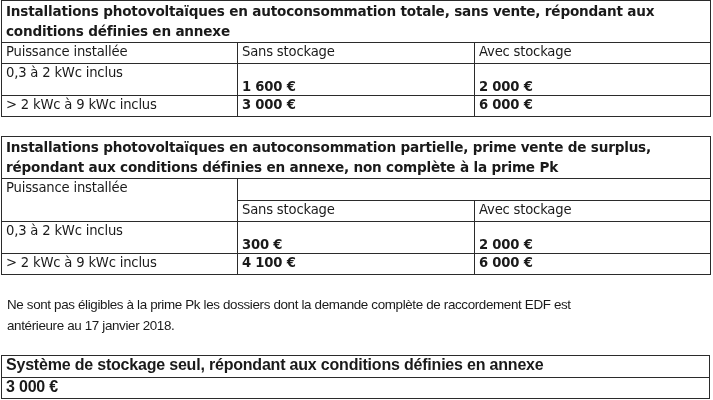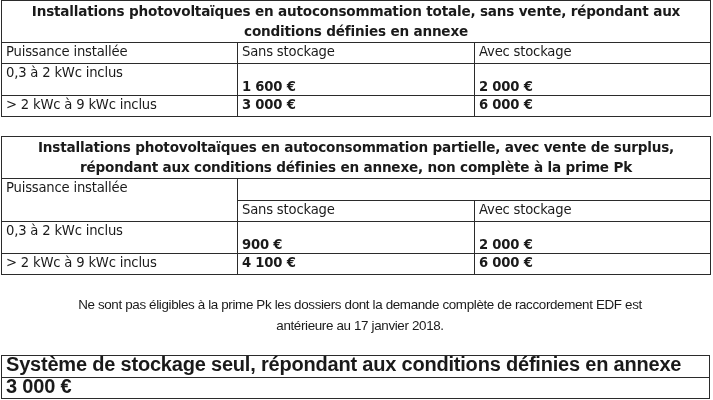--- a/index.html
+++ b/index.html
@@ -10,36 +10,35 @@
   table {
     position: absolute; left: 1px; width: 709px;
     border-collapse: collapse; table-layout: fixed;
     font-size: 13.2px; letter-spacing: -0.2px;
   }
   td {
     border: 1.4px solid #2b2b2b; padding: 0 4px; vertical-align: top;
     line-height: 17px; white-space: nowrap; overflow: hidden;
   }
   .title {
-    font-weight: bold; text-align: center; font-size: 13.6px;
+    font-weight: bold; font-size: 13.6px;
     line-height: 19.5px; padding-top: 1px;
   }
   .center { text-align: left; }
   .bold { font-weight: bold; }
   .bottom { vertical-align: bottom; }
   #t1 { top: 0px; }
   #t2 { top: 136px; }
   #t3 { top: 355px; }
   .note {
     position: absolute; left: 7px; top: 294px; width: 706px;
     font-size: 13.4px; line-height: 21px; letter-spacing: -0.35px;
     font-family: "Liberation Sans", sans-serif;
-    text-align: center;
   }
-  #t3 td { font-family: "Liberation Sans", sans-serif; font-size: 20px; letter-spacing: -0.2px; }
+  #t3 td { font-family: "Liberation Sans", sans-serif; font-size: 16px; letter-spacing: -0.2px; }
 </style>
 </head>
 <body>
 
 <table id="t1">
   <colgroup>
       <col style="width:236px">
       <col style="width:237px">
       <col style="width:236px">
     </colgroup>
@@ -66,33 +65,33 @@
   </table>
 
 <table id="t2">
   <colgroup>
       <col style="width:236px">
       <col style="width:237px">
       <col style="width:236px">
     </colgroup>
   <tbody>
       <tr style="height:42px">
-    <td colspan="3" class="title"><span>Installations photovoltaïques en autoconsommation partielle, avec vente de surplus,</span><br><span>répondant aux conditions définies en annexe, non complète à la prime Pk</span></td>
+    <td colspan="3" class="title"><span>Installations photovoltaïques en autoconsommation partielle, prime vente de surplus,</span><br><span>répondant aux conditions définies en annexe, non complète à la prime Pk</span></td>
   </tr>
   <tr style="height:22px">
     <td rowspan="2">Puissance installée</td>
     <td colspan="2"></td>
   </tr>
   <tr style="height:21px">
     <td class="center">Sans stockage</td>
     <td class="center">Avec stockage</td>
   </tr>
   <tr style="height:32px">
     <td>0,3 à 2 kWc inclus</td>
-    <td class="center bold bottom">900 €</td>
+    <td class="center bold bottom">300 €</td>
     <td class="center bold bottom">2 000 €</td>
   </tr>
   <tr style="height:21px">
     <td>&gt; 2 kWc à 9 kWc inclus</td>
     <td class="center bold">4 100 €</td>
     <td class="center bold">6 000 €</td>
   </tr>
 </tbody>
   </table>
 

